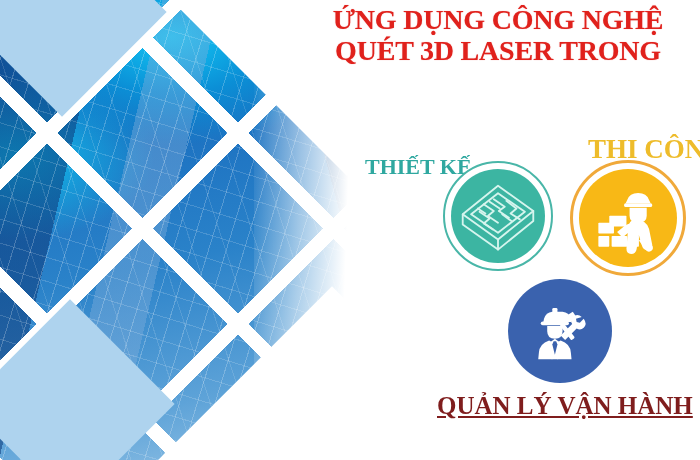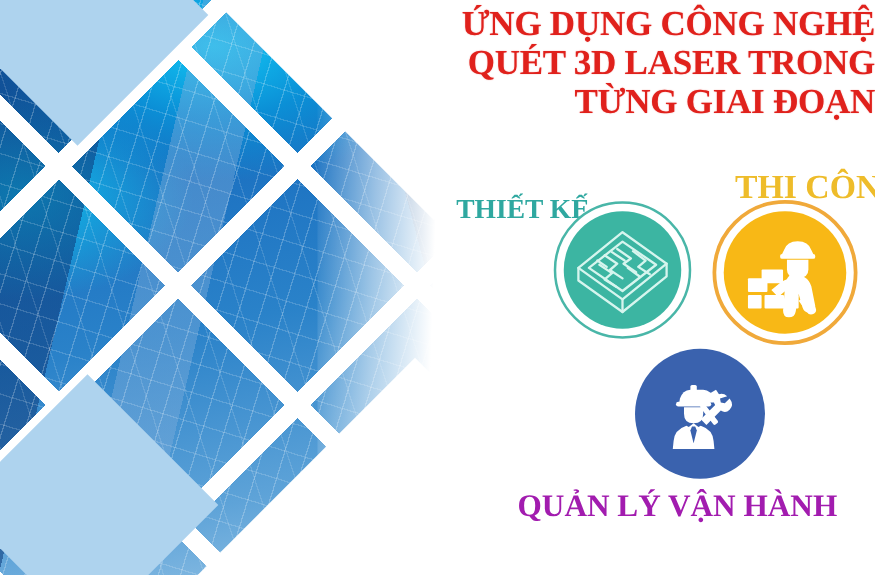--- a/index.html
+++ b/index.html
@@ -97,21 +97,21 @@
     width: 404px;
     text-align: center;
     color: #e0211c;
     font-weight: bold;
     font-size: 28px;
     line-height: 31px;
     letter-spacing: -0.2px;
     text-shadow: 0 0 1px rgba(224,33,28,0.45);
     white-space: nowrap;
   }
-  .title .tl { display: block; text-align: right; }
+  .title .tl { display: block; }
 
   
   .label {
     position: absolute;
     font-weight: bold;
     white-space: nowrap;
   }
   .label-design {
     left: 365px;
     top: 134px;
@@ -119,24 +119,25 @@
     color: #2fa8a0;
     margin-top: 20px;
   }
   .label-build {
     left: 588px;
     top: 134px;
     font-size: 27px;
     color: #eebc2a;
   }
   .label-operate {
-    left: 414px;
+    left: 437px;
     top: 392px;
     font-size: 25px;
-    color: #a21caf;
+    color: #7f1d1d;
+    text-decoration: underline;
   }
 
   
   .badge {
     position: absolute;
     border-radius: 50%;
     display: flex;
     align-items: center;
     justify-content: center;
   }
@@ -198,21 +199,20 @@
     <div class="diamond-plain d1"></div>
     <div class="diamond-plain d2"></div>
     <div class="collage-notch-top"></div>
     <div class="collage-notch"></div>
     <div class="collage-fade"></div>
   </div>
 
   <div class="title">
     <span class="tl">ỨNG DỤNG CÔNG NGHỆ</span>
     <span class="tl">QUÉT 3D LASER  TRONG</span>
-    <span class="tl">TỪNG GIAI ĐOẠN</span>
   </div>
 
   <div class="label label-design">THIẾT KẾ</div>
   <div class="label label-build">THI CÔN</div>
   <div class="label label-operate">QUẢN LÝ VẬN HÀNH</div>
 
   <div class="badge badge-design">
     <div class="disc">
       <svg width="84" height="84" viewBox="0 0 100 100">
         <g fill="none" stroke="#d6f5ee" stroke-width="2.2" stroke-linejoin="round" stroke-linecap="round">

